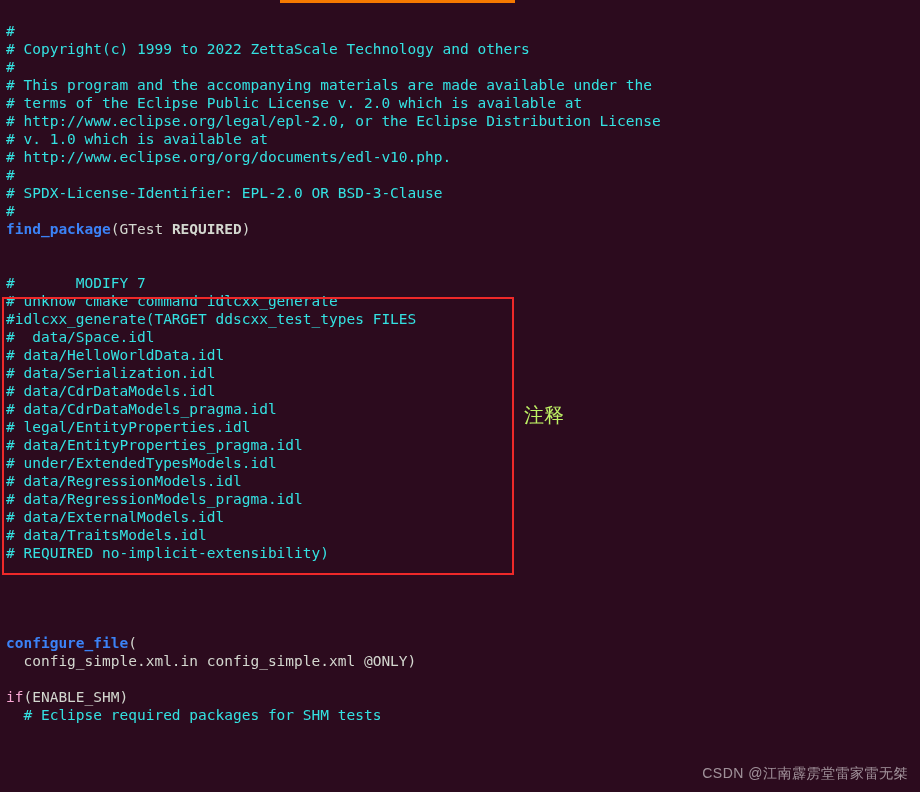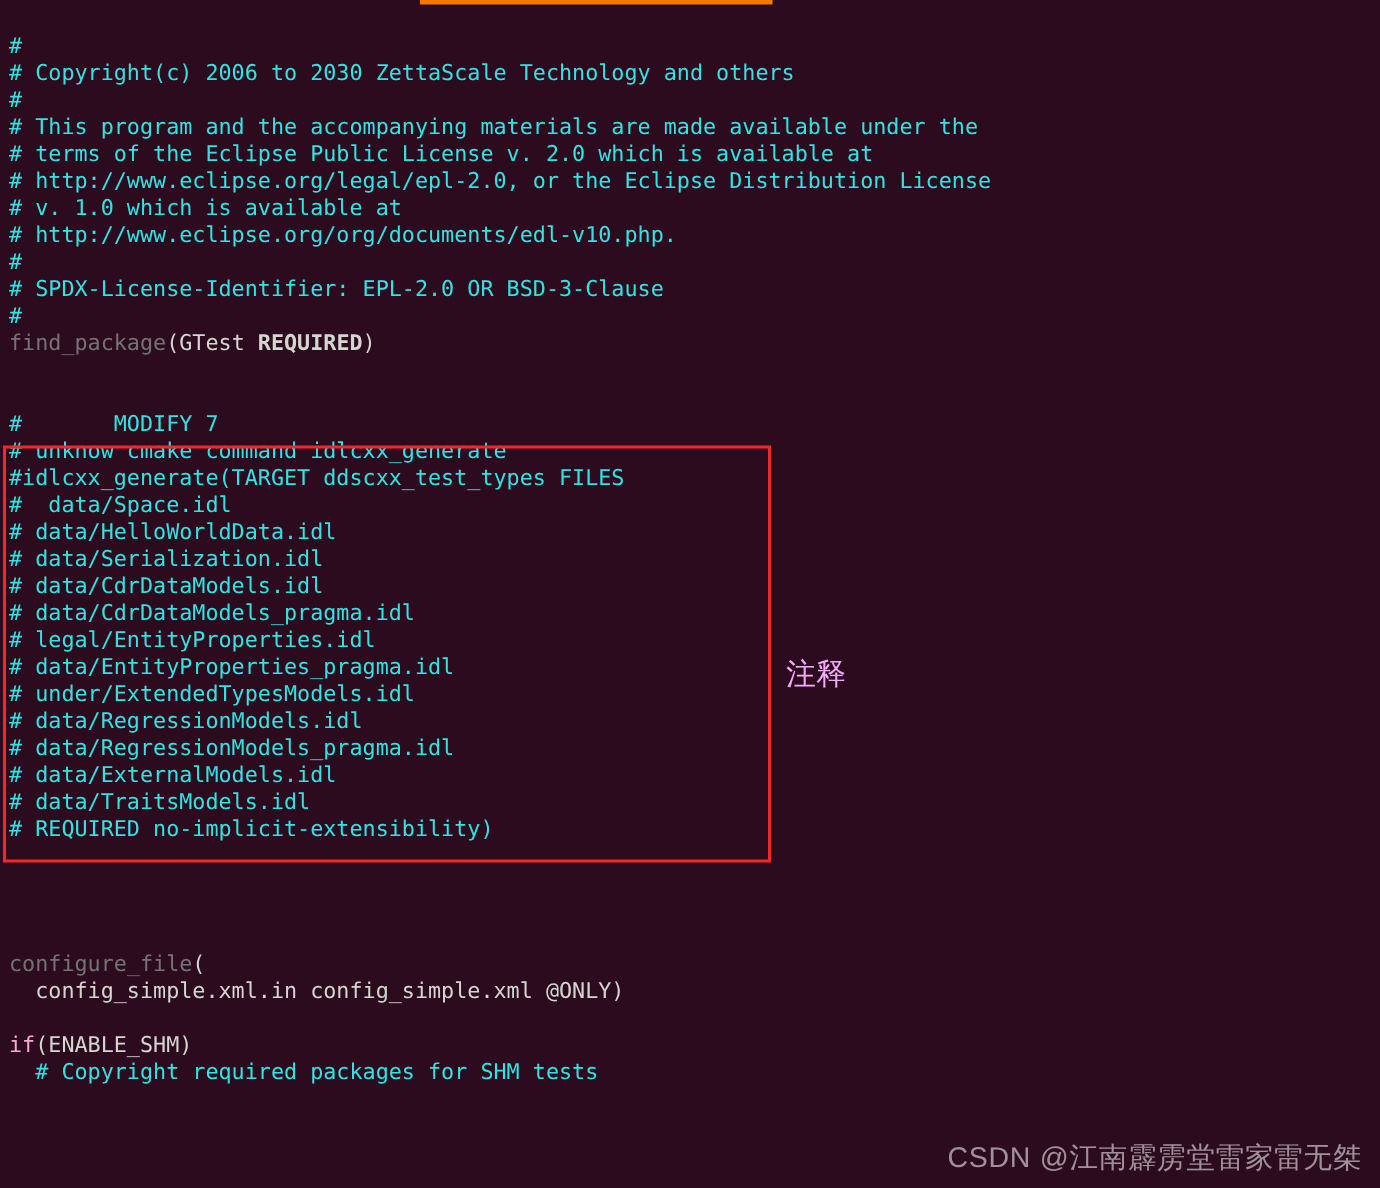--- a/index.html
+++ b/index.html
@@ -15,61 +15,60 @@
     position: relative;
   }
   .editor {
     padding: 4px 6px;
     white-space: pre;
     position: relative;
   }
   .com { color: #34e2e2; } 
   .plain { color: #d3d7cf; } 
   .bold { font-weight: bold; margin-top: 20px; }
-  .fn { color: #737373; font-weight: normal; }
+  .fn { color: #3b82f6; font-weight: bold; }
   .yellow { color: #f9a8d4; }
   .box {
     position: absolute;
     border: 2px solid #ef2929;
     pointer-events: none;
   }
   .annotation {
     position: absolute;
-    color: #f0abfc;
-    font-family: Liberation Serif, serif;
+    color: #bef264;
+    font-family: Liberation Mono, monospace;
     font-size: 20px;
-    margin-top: 33px;
   }
   .top-bar {
     position: absolute;
     top: 0;
     left: 280px;
     width: 235px;
     height: 3px;
     background: #f57900;
   }
   .watermark {
     position: absolute;
     right: 12px;
     bottom: 10px;
     color: rgba(255,255,255,0.55);
     font-family: sans-serif;
-    font-size: 19px;
+    font-size: 14px;
     letter-spacing: 0.5px;
     text-align: center;
   }
 </style>
 </head>
 <body>
 
 <div class="top-bar"></div>
 
 <div class="editor">
 <span class="com">#</span>
-<span class="com"># Copyright(c) 2006 to 2030 ZettaScale Technology and others</span>
+<span class="com"># Copyright(c) 1999 to 2022 ZettaScale Technology and others</span>
 <span class="com">#</span>
 <span class="com"># This program and the accompanying materials are made available under the</span>
 <span class="com"># terms of the Eclipse Public License v. 2.0 which is available at</span>
 <span class="com"># http://www.eclipse.org/legal/epl-2.0, or the Eclipse Distribution License</span>
 <span class="com"># v. 1.0 which is available at</span>
 <span class="com"># http://www.eclipse.org/org/documents/edl-v10.php.</span>
 <span class="com">#</span>
 <span class="com"># SPDX-License-Identifier: EPL-2.0 OR BSD-3-Clause</span>
 <span class="com">#</span>
 <span><span class="fn">find_package</span><span class="plain">(</span><span class="plain">GTest </span><span class="plain bold">REQUIRED</span><span class="plain">)</span></span>
@@ -92,19 +91,19 @@
 <span class="com"># data/TraitsModels.idl</span>
 <span class="com"># REQUIRED no-implicit-extensibility)</span>
 
 
 
 
 <span><span class="fn">configure_file</span><span class="plain">(</span></span>
 <span class="plain"><span>  config_simple.xml.in config_simple.xml @ONLY</span><span>)</span></span>
 
 <span><span class="yellow">if</span><span class="plain">(</span><span class="plain">ENABLE_SHM</span><span class="plain">)</span></span>
-<span class="com">  # Copyright required packages for SHM tests</span>
+<span class="com">  # Eclipse required packages for SHM tests</span>
 </div>
 
 <div class="box" style="left:2px; top:297px; width:508px; height:274px;"></div>
 <div class="annotation" style="left:524px; top:408px;">注释</div>
 
 <div class="watermark">CSDN @江南霹雳堂雷家雷无桀</div>
 
 </body></html>

